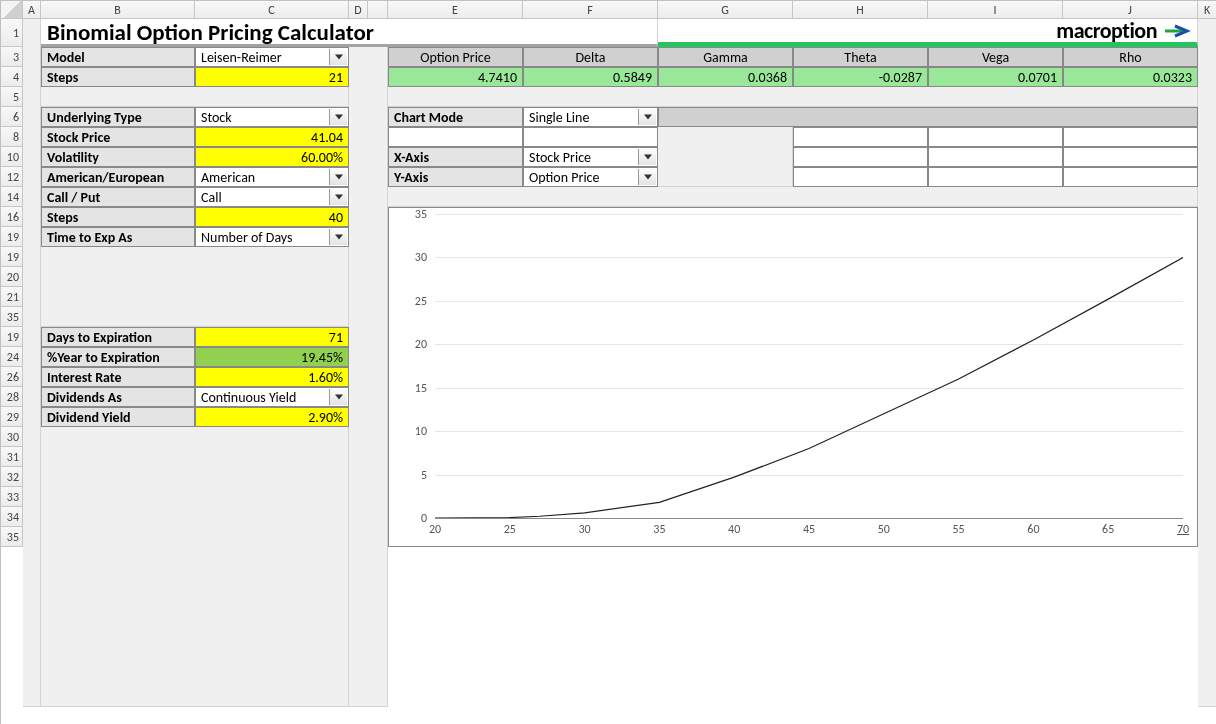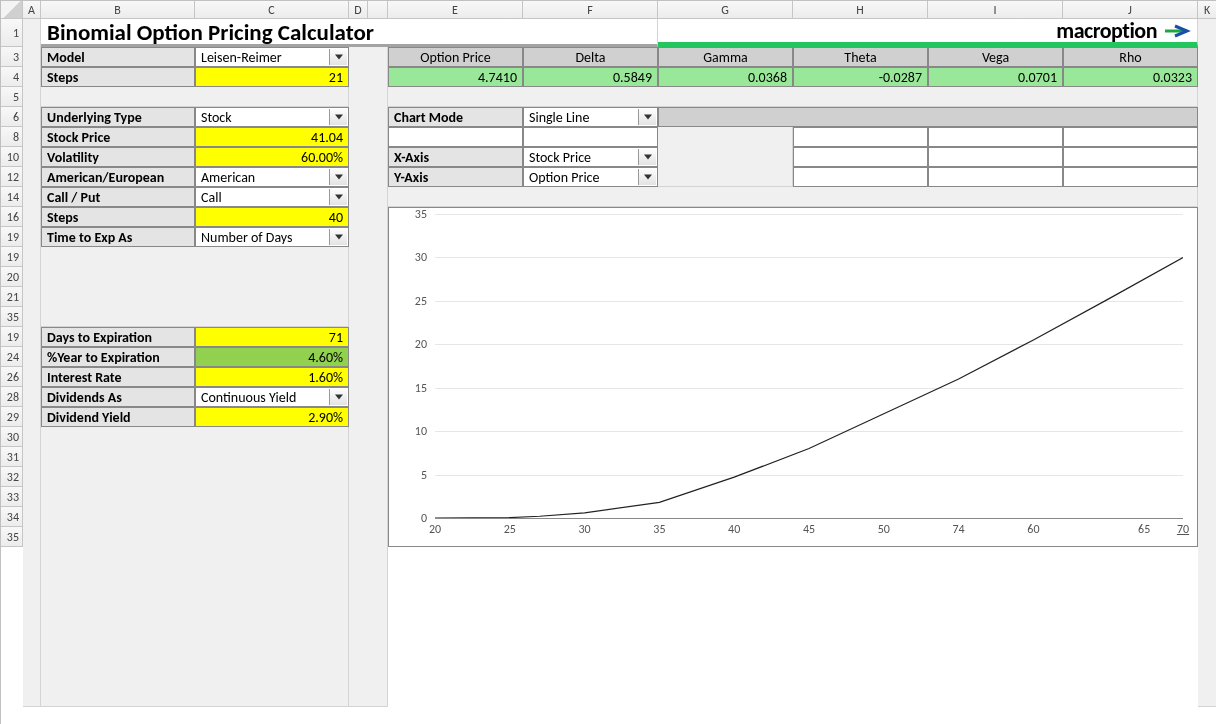--- a/index.html
+++ b/index.html
@@ -240,21 +240,21 @@
 <div class="cell label" style="grid-column:3;grid-row:10">Call / Put</div>
 <div class="cell dropdown" style="grid-column:4;grid-row:10">Call</div>
 <div class="cell label" style="grid-column:3;grid-row:11">Steps</div>
 <div class="cell yellow" style="grid-column:4;grid-row:11">40</div>
 <div class="cell label" style="grid-column:3;grid-row:12">Time to Exp As</div>
 <div class="cell dropdown" style="grid-column:4;grid-row:12">Number of Days</div>
 
 <div class="cell label" style="grid-column:3;grid-row:17">Days to Expiration</div>
 <div class="cell yellow" style="grid-column:4;grid-row:17">71</div>
 <div class="cell label" style="grid-column:3;grid-row:18">%Year to Expiration</div>
-<div class="cell green" style="grid-column:4;grid-row:18">4.60%</div>
+<div class="cell green" style="grid-column:4;grid-row:18">19.45%</div>
 <div class="cell label" style="grid-column:3;grid-row:19">Interest Rate</div>
 <div class="cell yellow" style="grid-column:4;grid-row:19">1.60%</div>
 <div class="cell label" style="grid-column:3;grid-row:20">Dividends As</div>
 <div class="cell dropdown" style="grid-column:4;grid-row:20">Continuous Yield</div>
 <div class="cell label" style="grid-column:3;grid-row:21">Dividend Yield</div>
 <div class="cell yellow" style="grid-column:4;grid-row:21">2.90%</div>
 
 <div class="cell headercell" style="grid-column:7;grid-row:3">Option Price</div>
 <div class="cell headercell" style="grid-column:8;grid-row:3">Delta</div>
 <div class="cell headercell" style="grid-column:9;grid-row:3">Gamma</div>
@@ -308,21 +308,21 @@
       <div class="ytick" style="top: 14.2857%;">30</div>
       <div class="gridline" style="top: 0%;"></div>
       <div class="ytick" style="top: 0%;">35</div>
       <div class="xtick" style="left: calc(0% + 36px);">20</div>
       <div class="xtick" style="left: calc(10% + 32px);">25</div>
       <div class="xtick" style="left: calc(20% + 28px);">30</div>
       <div class="xtick" style="left: calc(30% + 24px);">35</div>
       <div class="xtick" style="left: calc(40% + 20px);">40</div>
       <div class="xtick" style="left: calc(50% + 16px);">45</div>
       <div class="xtick" style="left: calc(60% + 12px);">50</div>
-      <div class="xtick" style="left: calc(70% + 8px);">74</div>
+      <div class="xtick" style="left: calc(70% + 8px);">55</div>
       <div class="xtick" style="left: calc(80% + 4px); text-align: right;">60</div>
-      <div class="xtick" style="left: calc(90% + 0px); margin-left: 36px;">65</div>
+      <div class="xtick" style="left: calc(90% + 0px);">65</div>
       <div class="xtick" style="left: calc(100% - 4px); text-decoration: underline;">70</div>
       <svg class="curve" viewBox="0 0 100 100" preserveAspectRatio="none">
         <path d="M0.00 100.00 L10.00 99.86 L14.00 99.43 L20.00 98.29 L30.00 94.86 L40.00 86.57 L50.00 77.14 L60.00 65.71 L70.00 54.29 L80.00 41.43 L90.00 28.00 L100.00 14.29 " stroke="#222" stroke-width="1.2" fill="none" vector-effect="non-scaling-stroke"></path>
       </svg>
     </div>
 </div>
 
 </body></html>

